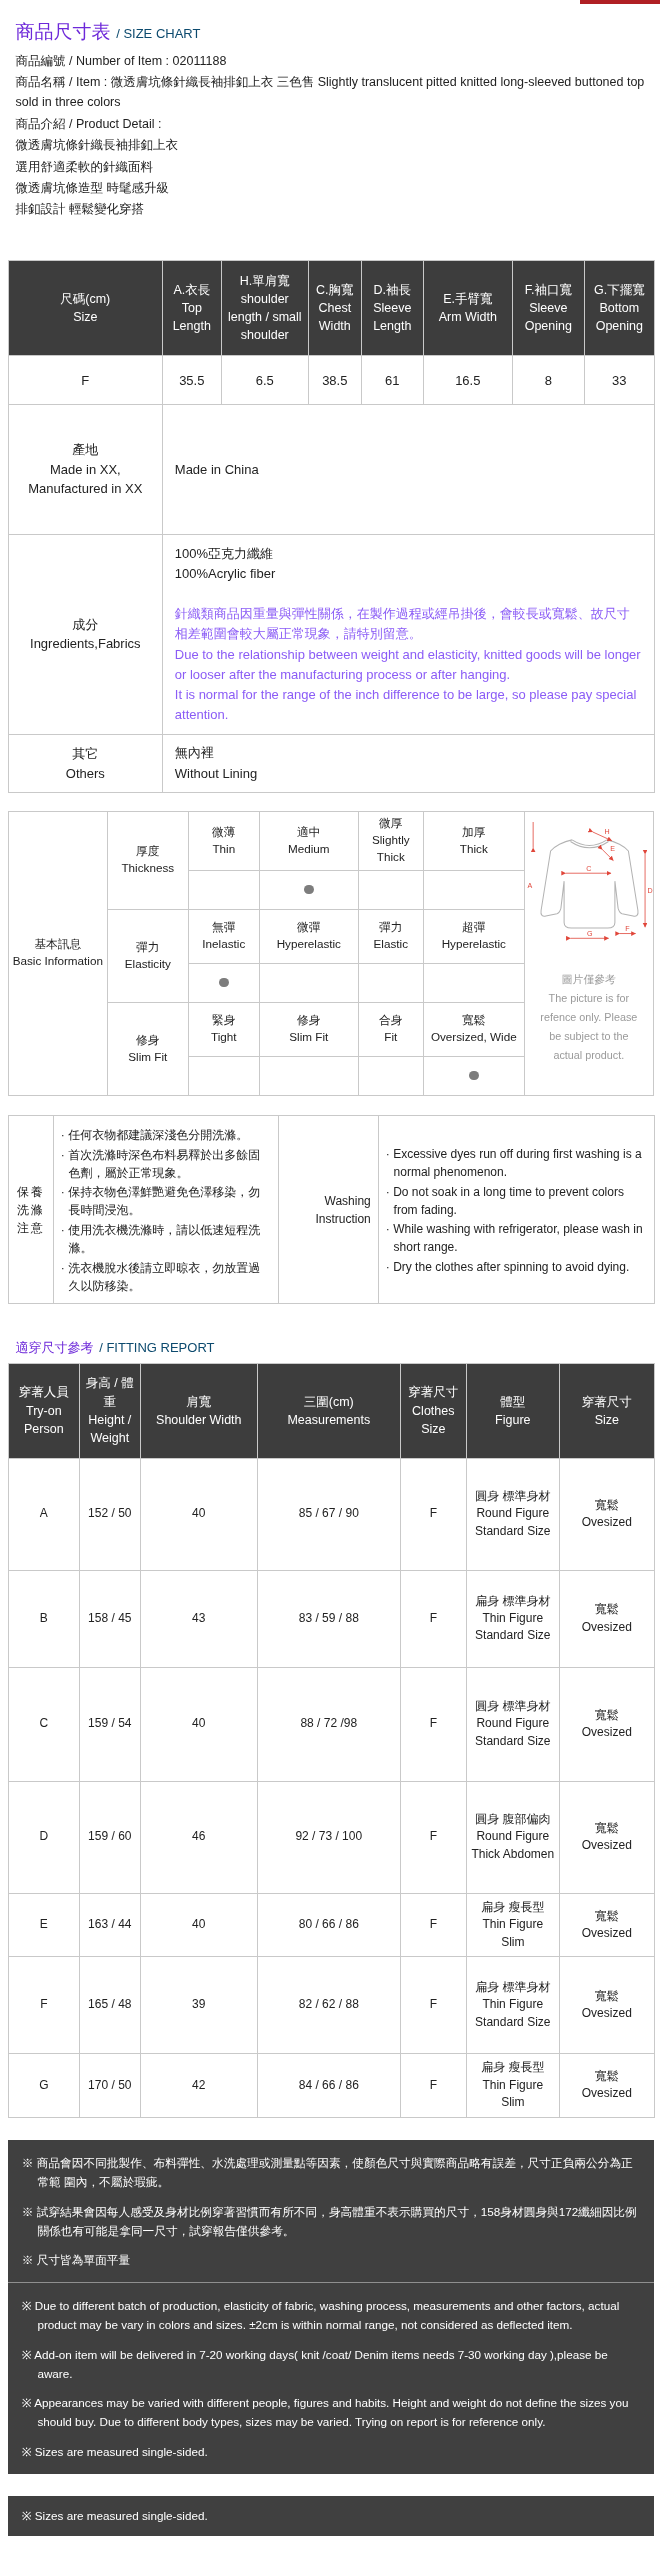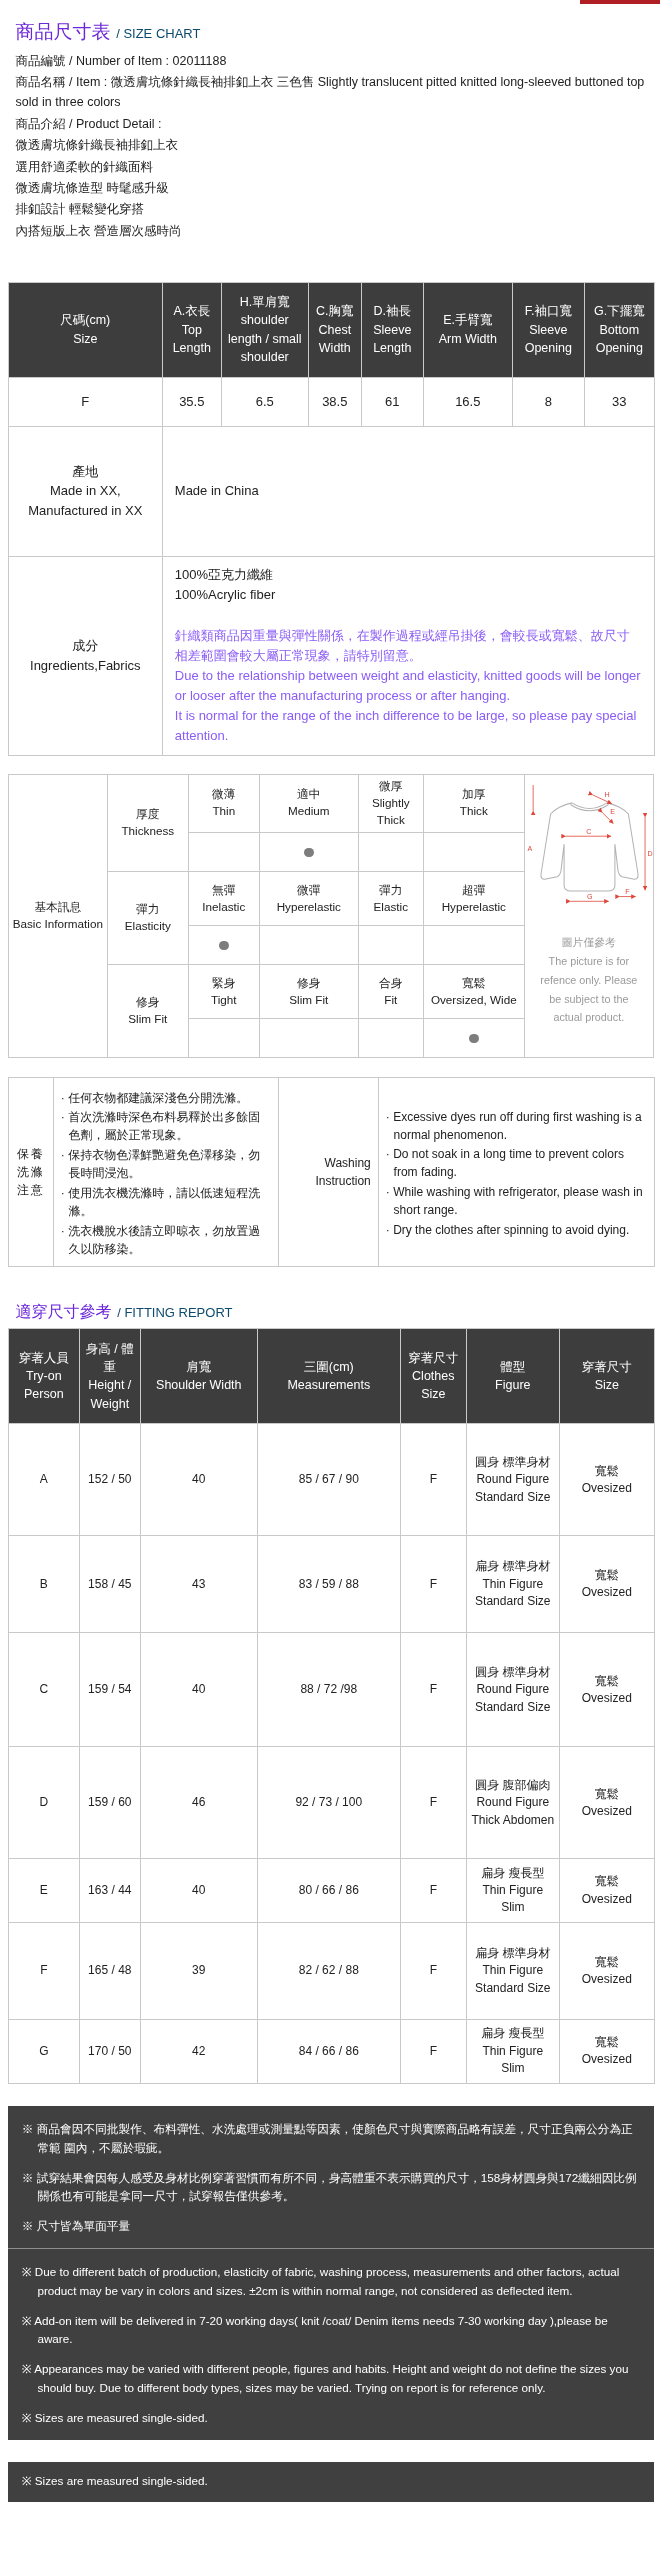--- a/index.html
+++ b/index.html
@@ -74,21 +74,20 @@
       <span class="title-en">/ SIZE CHART</span>
     </div>
     <div class="meta">
       <div>商品編號 / Number of Item : 02011188</div>
       <div>商品名稱 / Item : 微透膚坑條針織長袖排釦上衣 三色售 Slightly translucent pitted knitted long-sleeved buttoned top sold in three colors</div>
       <div>商品介紹 / Product Detail :</div>
       <div>微透膚坑條針織長袖排釦上衣</div>
       <div>選用舒適柔軟的針織面料</div>
       <div>微透膚坑條造型 時髦感升級</div>
       <div>排釦設計 輕鬆變化穿搭</div>
-      <div>內搭短版上衣 營造層次感時尚</div>
     </div>
   </div>
 
   <table class="size-table dark">
     <colgroup>
       <col style="width:154px">
         <col style="width:59px">
         <col style="width:87px">
         <col style="width:53px">
       <col style="width:62px">
@@ -155,20 +154,30 @@
           <div>成分</div>
           <div>Ingredients,Fabrics</div>
         </td>
         <td class="val-cell" colspan="7">
           <div>100%亞克力纖維</div>
           <div>100%Acrylic fiber</div>
           <div class="spacer-line"></div>
           <div class="red">針織類商品因重量與彈性關係，在製作過程或經吊掛後，會較長或寬鬆、故尺寸相差範圍會較大屬正常現象，請特別留意。</div>
           <div class="red">Due to the relationship between weight and elasticity, knitted goods will be longer or looser after the manufacturing process or after hanging.</div>
           <div class="red">It is normal for the range of the inch difference to be large, so please pay special attention.</div>
+        </td>
+      </tr>
+      <tr class="others-row">
+        <td class="label-cell">
+          <div>其它</div>
+          <div>Others</div>
+        </td>
+        <td class="val-cell" colspan="7">
+          <div>無內裡</div>
+          <div>Without Lining</div>
         </td>
       </tr>
     </tbody>
   </table>
 
   <table class="basic-table">
     <colgroup>
       <col style="width:99px">
         <col style="width:81px">
         <col style="width:71px">
@@ -331,21 +340,21 @@
           <div>· Excessive dyes run off during first washing is a normal phenomenon.</div>
           <div>· Do not soak in a long time to prevent colors from fading.</div>
           <div>· While washing with refrigerator, please wash in short range.</div>
           <div>· Dry the clothes after spinning to avoid dying.</div>
         </td>
       </tr>
     </tbody>
   </table>
 
   <div class="fit-head">
-    <span class="title-zh" style="font-size:16px;margin-top:36px;">適穿尺寸參考</span>
+    <span class="title-zh" style="font-size:13px;margin-top:36px;">適穿尺寸參考</span>
     <span class="title-en">/ FITTING REPORT</span>
   </div>
 
   <table class="fit-table dark">
     <colgroup>
       <col style="width:71px">
         <col style="width:61px">
         <col style="width:117px">
         <col style="width:143px">
       <col style="width:66px">

